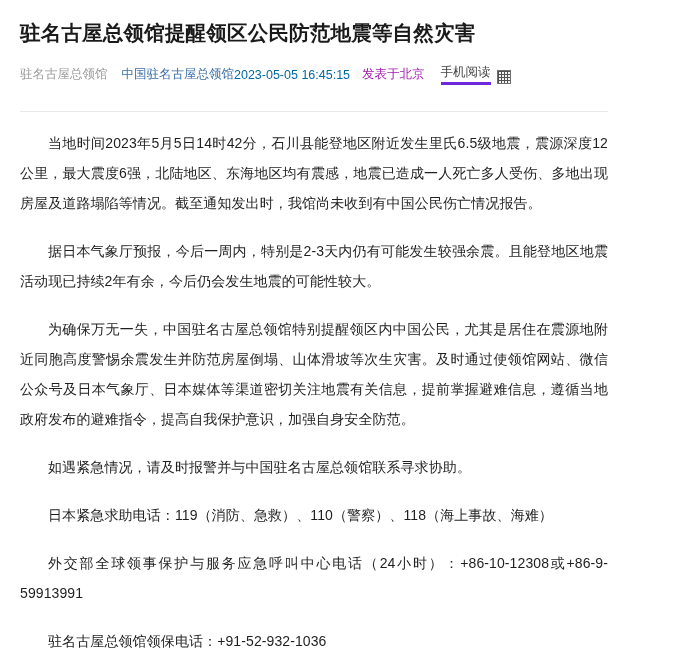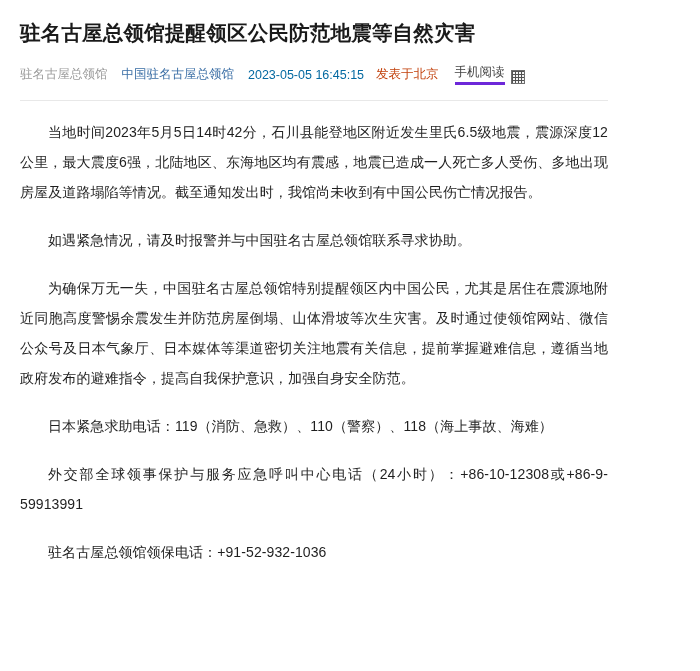--- a/index.html
+++ b/index.html
@@ -26,39 +26,38 @@
     color: #1a1a1a;
     line-height: 30px;
     letter-spacing: 0.2px;
     margin: 0 0 16px 0;
   }
   .meta {
     display: flex;
     align-items: center;
     font-size: 12.5px;
     color: #9a9a9a;
-    padding-bottom: 15px;
+    padding-bottom: 26px;
     border-bottom: 1px solid #e8e8e8;
     white-space: nowrap;
   }
   .meta .author {
     color: #9a9a9a;
     margin-right: 14px;
   }
   .meta .source {
     color: #3a6ea5;
-    margin-right: 14px;
     cursor: pointer;
   }
   .meta .time {
     color: #0369a1;
     margin-right: 12px;
   }
   .meta .location {
-    color: #c2410c;
+    color: #a21caf;
     margin-right: 16px;
   }
   .meta .mobile-read {
     color: #444444;
     border-bottom: 3px solid #6d28d9;
     padding-bottom: 1px;
     margin-right: 6px;
     cursor: pointer;
   }
   .qr {
@@ -100,20 +99,21 @@
     <span class="author">驻名古屋总领馆</span>
     <span class="source">中国驻名古屋总领馆</span>
     <span class="time">2023-05-05 16:45:15</span>
     <span class="location">发表于北京</span>
     <span class="mobile-read">手机阅读</span>
     <span class="qr"></span>
   </div>
 
   <div class="body-text">
     <p>当地时间2023年5月5日14时42分，石川县能登地区附近发生里氏6.5级地震，震源深度12公里，最大震度6强，北陆地区、东海地区均有震感，地震已造成一人死亡多人受伤、多地出现房屋及道路塌陷等情况。截至通知发出时，我馆尚未收到有中国公民伤亡情况报告。</p>
+    <p>据日本气象厅预报，今后一周内，特别是2-3天内仍有可能发生较强余震。且能登地区地震活动现已持续2年有余，今后仍会发生地震的可能性较大。</p>
+    <p>为确保万无一失，中国驻名古屋总领馆特别提醒领区内中国公民，尤其是居住在震源地附近同胞高度警惕余震发生并防范房屋倒塌、山体滑坡等次生灾害。及时通过使领馆网站、微信公众号及日本气象厅、日本媒体等渠道密切关注地震有关信息，提前掌握避难信息，遵循当地政府发布的避难指令，提高自我保护意识，加强自身安全防范。</p>
     <p>如遇紧急情况，请及时报警并与中国驻名古屋总领馆联系寻求协助。</p>
-    <p>为确保万无一失，中国驻名古屋总领馆特别提醒领区内中国公民，尤其是居住在震源地附近同胞高度警惕余震发生并防范房屋倒塌、山体滑坡等次生灾害。及时通过使领馆网站、微信公众号及日本气象厅、日本媒体等渠道密切关注地震有关信息，提前掌握避难信息，遵循当地政府发布的避难指令，提高自我保护意识，加强自身安全防范。</p>
     <p>日本紧急求助电话：119（消防、急救）、110（警察）、118（海上事故、海难）</p>
     <p>外交部全球领事保护与服务应急呼叫中心电话（24小时）：+86-10-12308或+86-9-59913991</p>
     <p>驻名古屋总领馆领保电话：+91-52-932-1036</p>
   </div>
 
 </div>
 
 </body></html>

